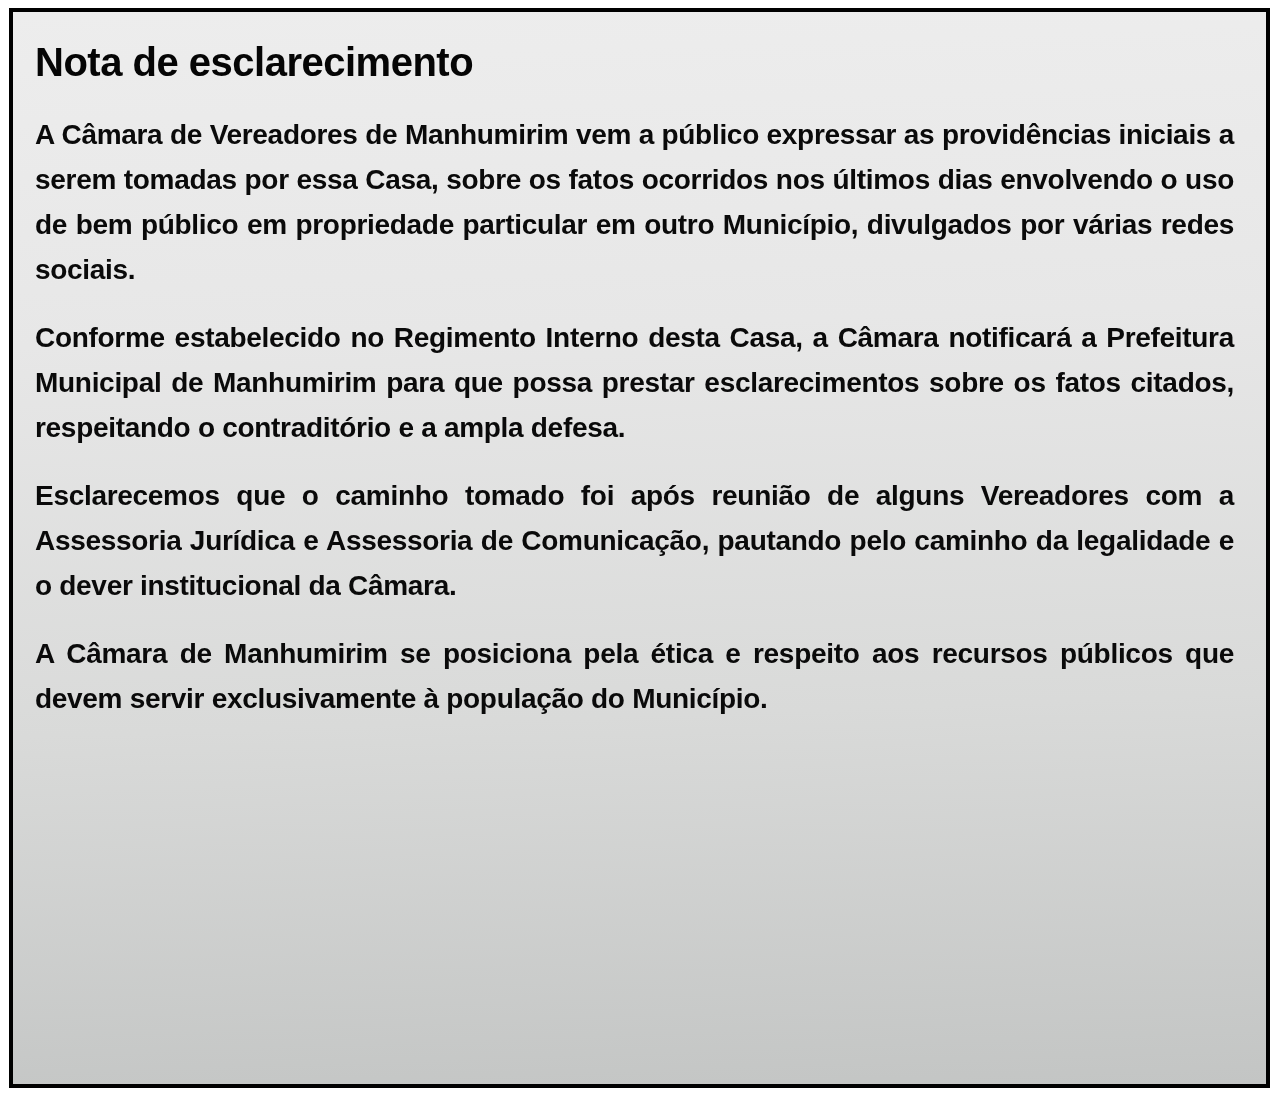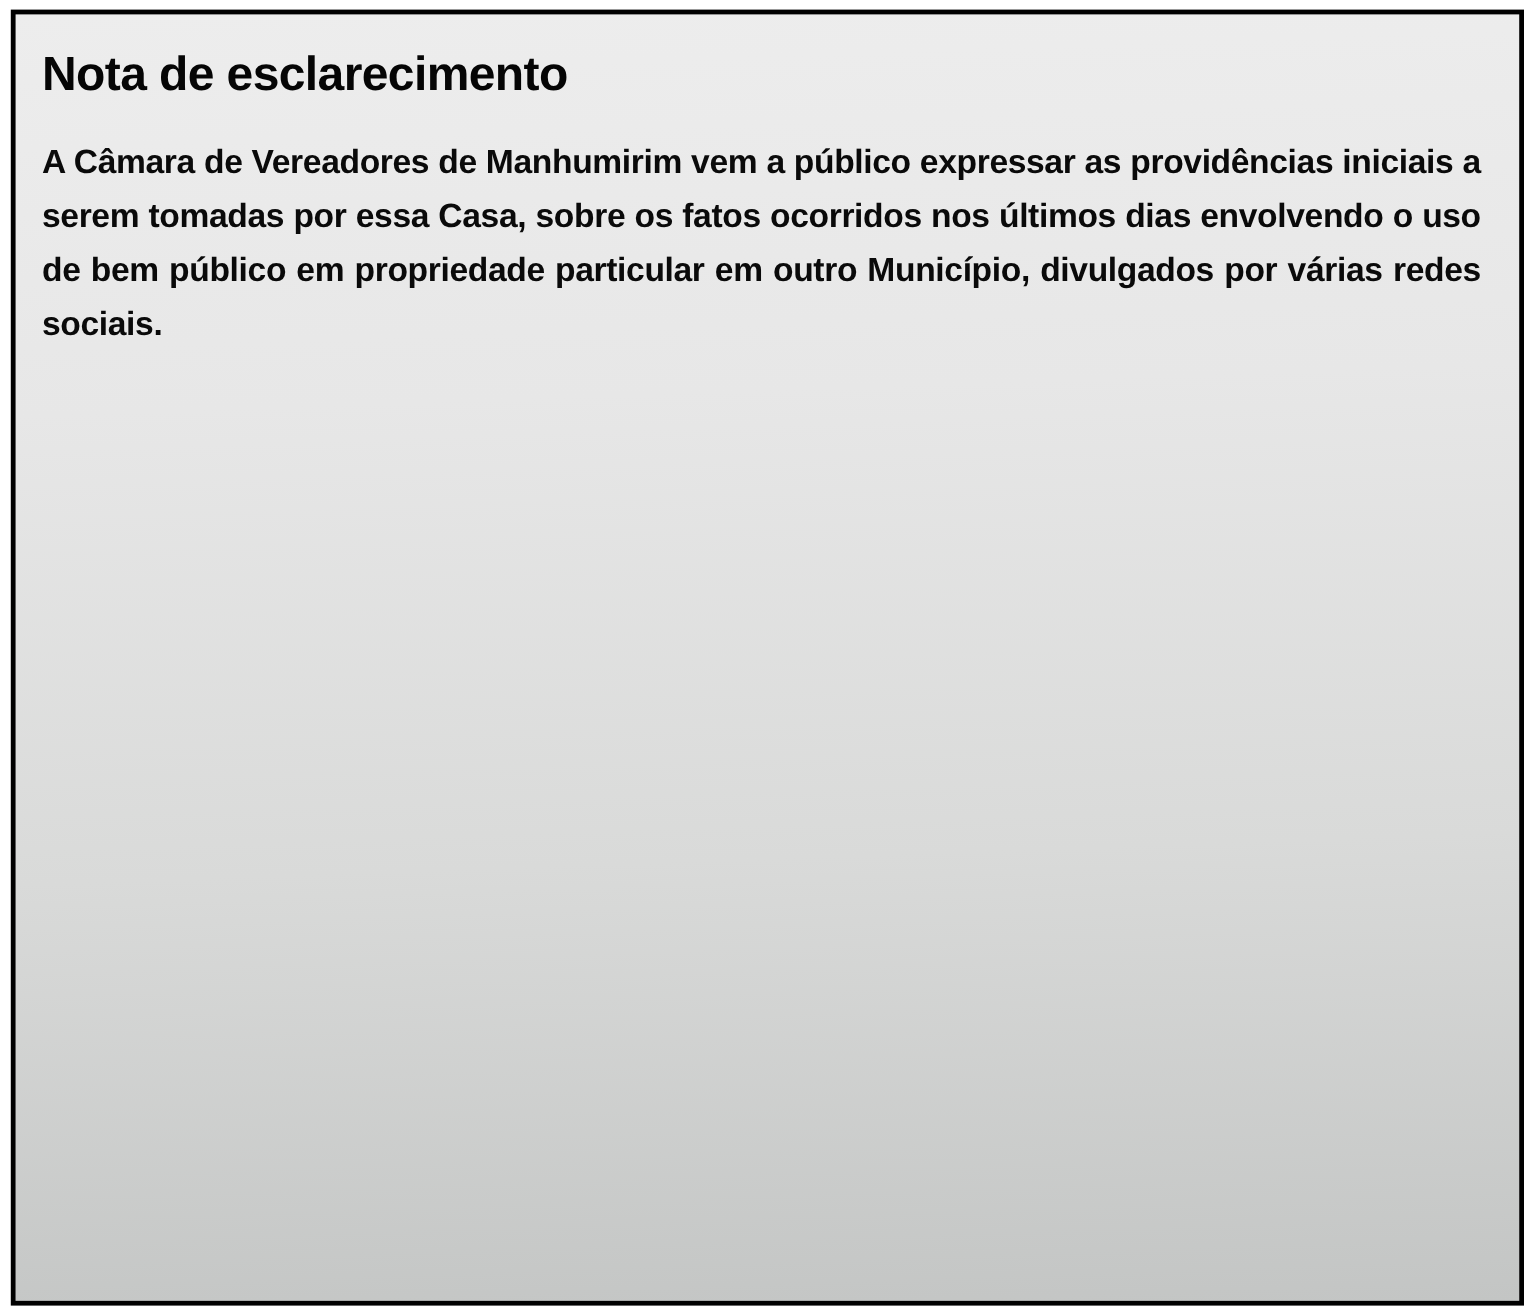--- a/index.html
+++ b/index.html
@@ -45,14 +45,17 @@
     margin-bottom: 0;
   }
 </style>
 </head>
 <body>
 
 <div class="page">
   <div class="document">
     <h1 class="doc-title">Nota de esclarecimento</h1>
     <p class="doc-paragraph">A Câmara de Vereadores de Manhumirim vem a público expressar as providências iniciais a serem tomadas por essa Casa, sobre os fatos ocorridos nos últimos dias envolvendo o uso de bem público em propriedade particular em outro Município, divulgados por várias redes sociais.</p>
+    <p class="doc-paragraph">Conforme estabelecido no Regimento Interno desta Casa, a Câmara notificará a Prefeitura Municipal de Manhumirim para que possa prestar esclarecimentos sobre os fatos citados, respeitando o contraditório e a ampla defesa.</p>
+    <p class="doc-paragraph">Esclarecemos que o caminho tomado foi após reunião de alguns Vereadores com a Assessoria Jurídica e Assessoria de Comunicação, pautando pelo caminho da legalidade e o dever institucional da Câmara.</p>
+    <p class="doc-paragraph">A Câmara de Manhumirim se posiciona pela ética e respeito aos recursos públicos que devem servir exclusivamente à população do Município.</p>
   </div>
 </div>
 
 </body></html>

